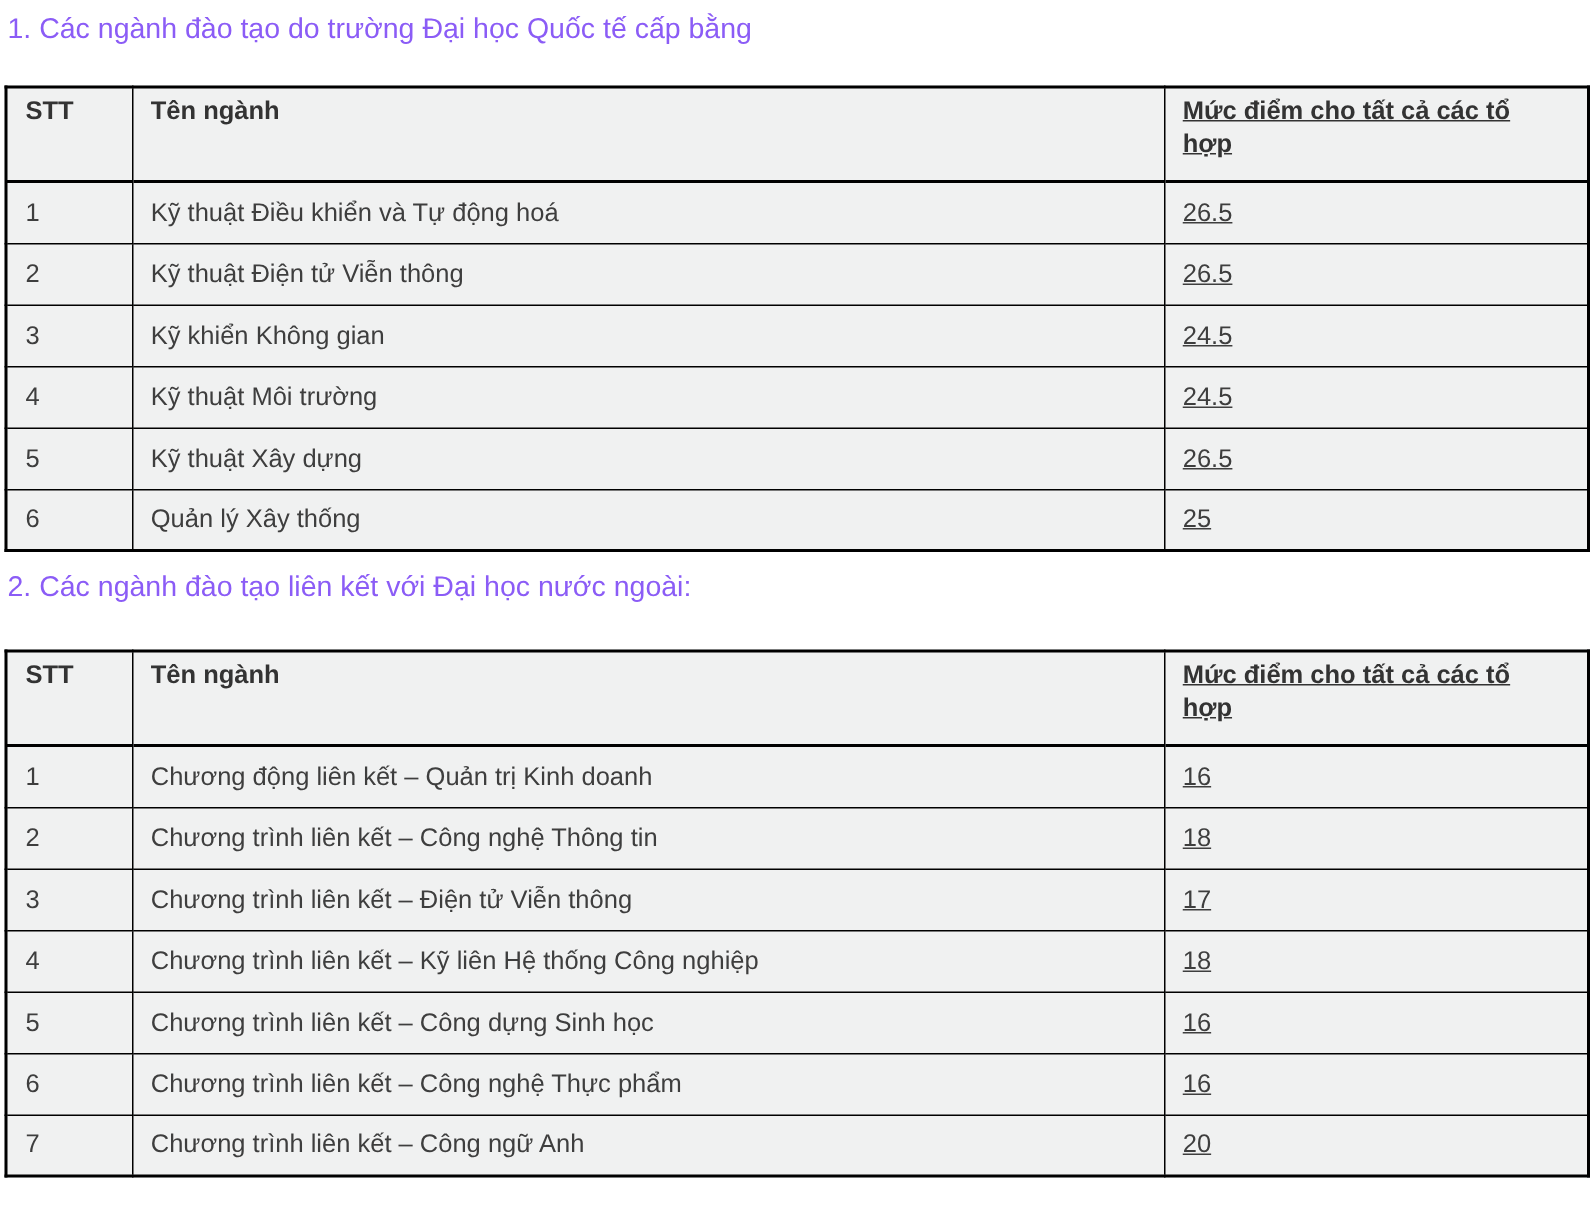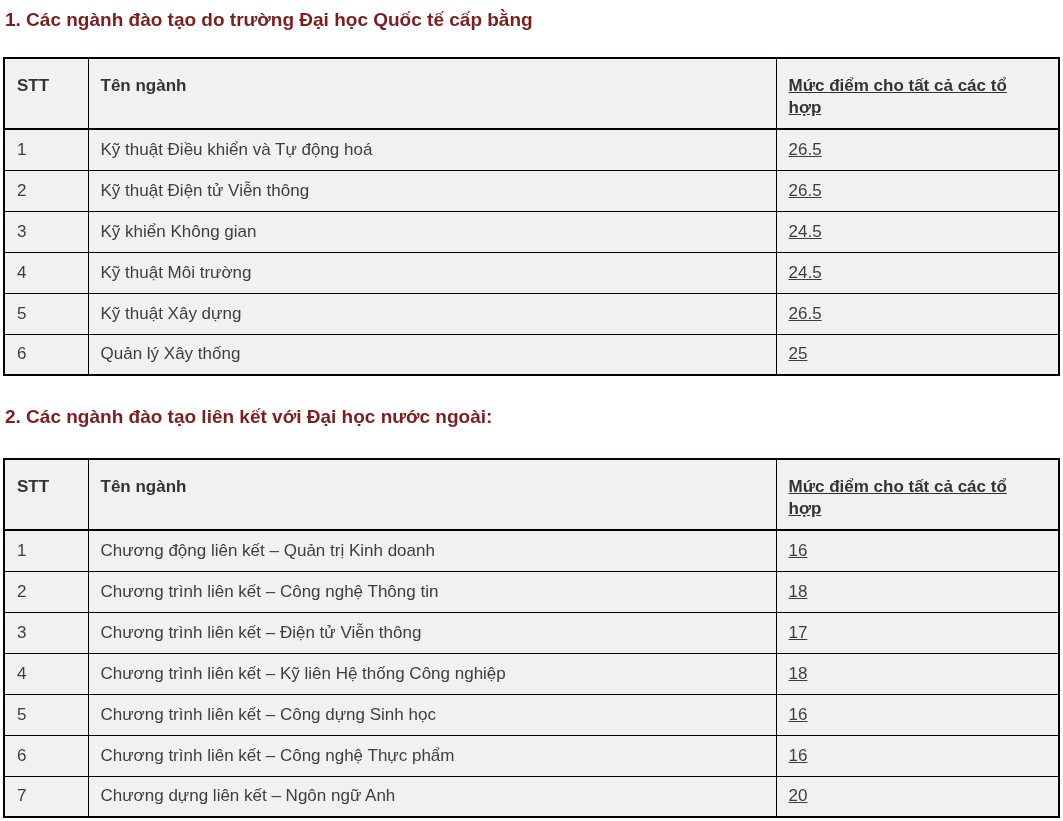--- a/index.html
+++ b/index.html
@@ -12,25 +12,25 @@
   }
   .page {
     width: 1063px;
     min-height: 821px;
     padding: 9px 4px 0 3px;
   }
   .section-heading {
     margin: 0 0 0 2px;
     font-size: 19px;
     line-height: 22px;
-    font-weight: bold;
-    color: #7f1d1d;
+    font-weight: normal;
+    color: #8b5cf6;
   }
   .section-heading.second {
-    margin-top: 30px;
+    margin-top: 13px;
   }
   table.score-table {
     margin-top: 26px;
     width: 1055px;
     border-collapse: collapse;
     background: #f0f1f1;
     table-layout: fixed;
   }
   table.score-table.second {
     margin-top: 30px;
@@ -44,21 +44,21 @@
     border-width: 2px;
   }
   table.score-table th {
     border-bottom-width: 2px;
     text-align: left;
     vertical-align: top;
     font-size: 17px;
     line-height: 22px;
     font-weight: bold;
     color: #333333;
-    padding: 16px 40px 9px 12px;
+    padding: 4px 40px 9px 12px;
     height: 63px;
   }
   table.score-table td {
     font-size: 17px;
     line-height: 20px;
     color: #3e3e3e;
     vertical-align: middle;
     padding: 0 12px;
     height: 41px;
   }
@@ -164,19 +164,19 @@
         <td class="cell-name">Chương trình liên kết – Công dựng Sinh học</td>
         <td class="cell-score">16</td>
       </tr>
       <tr>
         <td class="cell-stt">6</td>
         <td class="cell-name">Chương trình liên kết – Công nghệ Thực phẩm</td>
         <td class="cell-score">16</td>
       </tr>
       <tr>
         <td class="cell-stt">7</td>
-        <td class="cell-name">Chương dựng liên kết – Ngôn ngữ Anh</td>
+        <td class="cell-name">Chương trình liên kết – Công ngữ Anh</td>
         <td class="cell-score">20</td>
       </tr>
     </tbody>
   </table>
 
 </div>
 
 </body></html>

